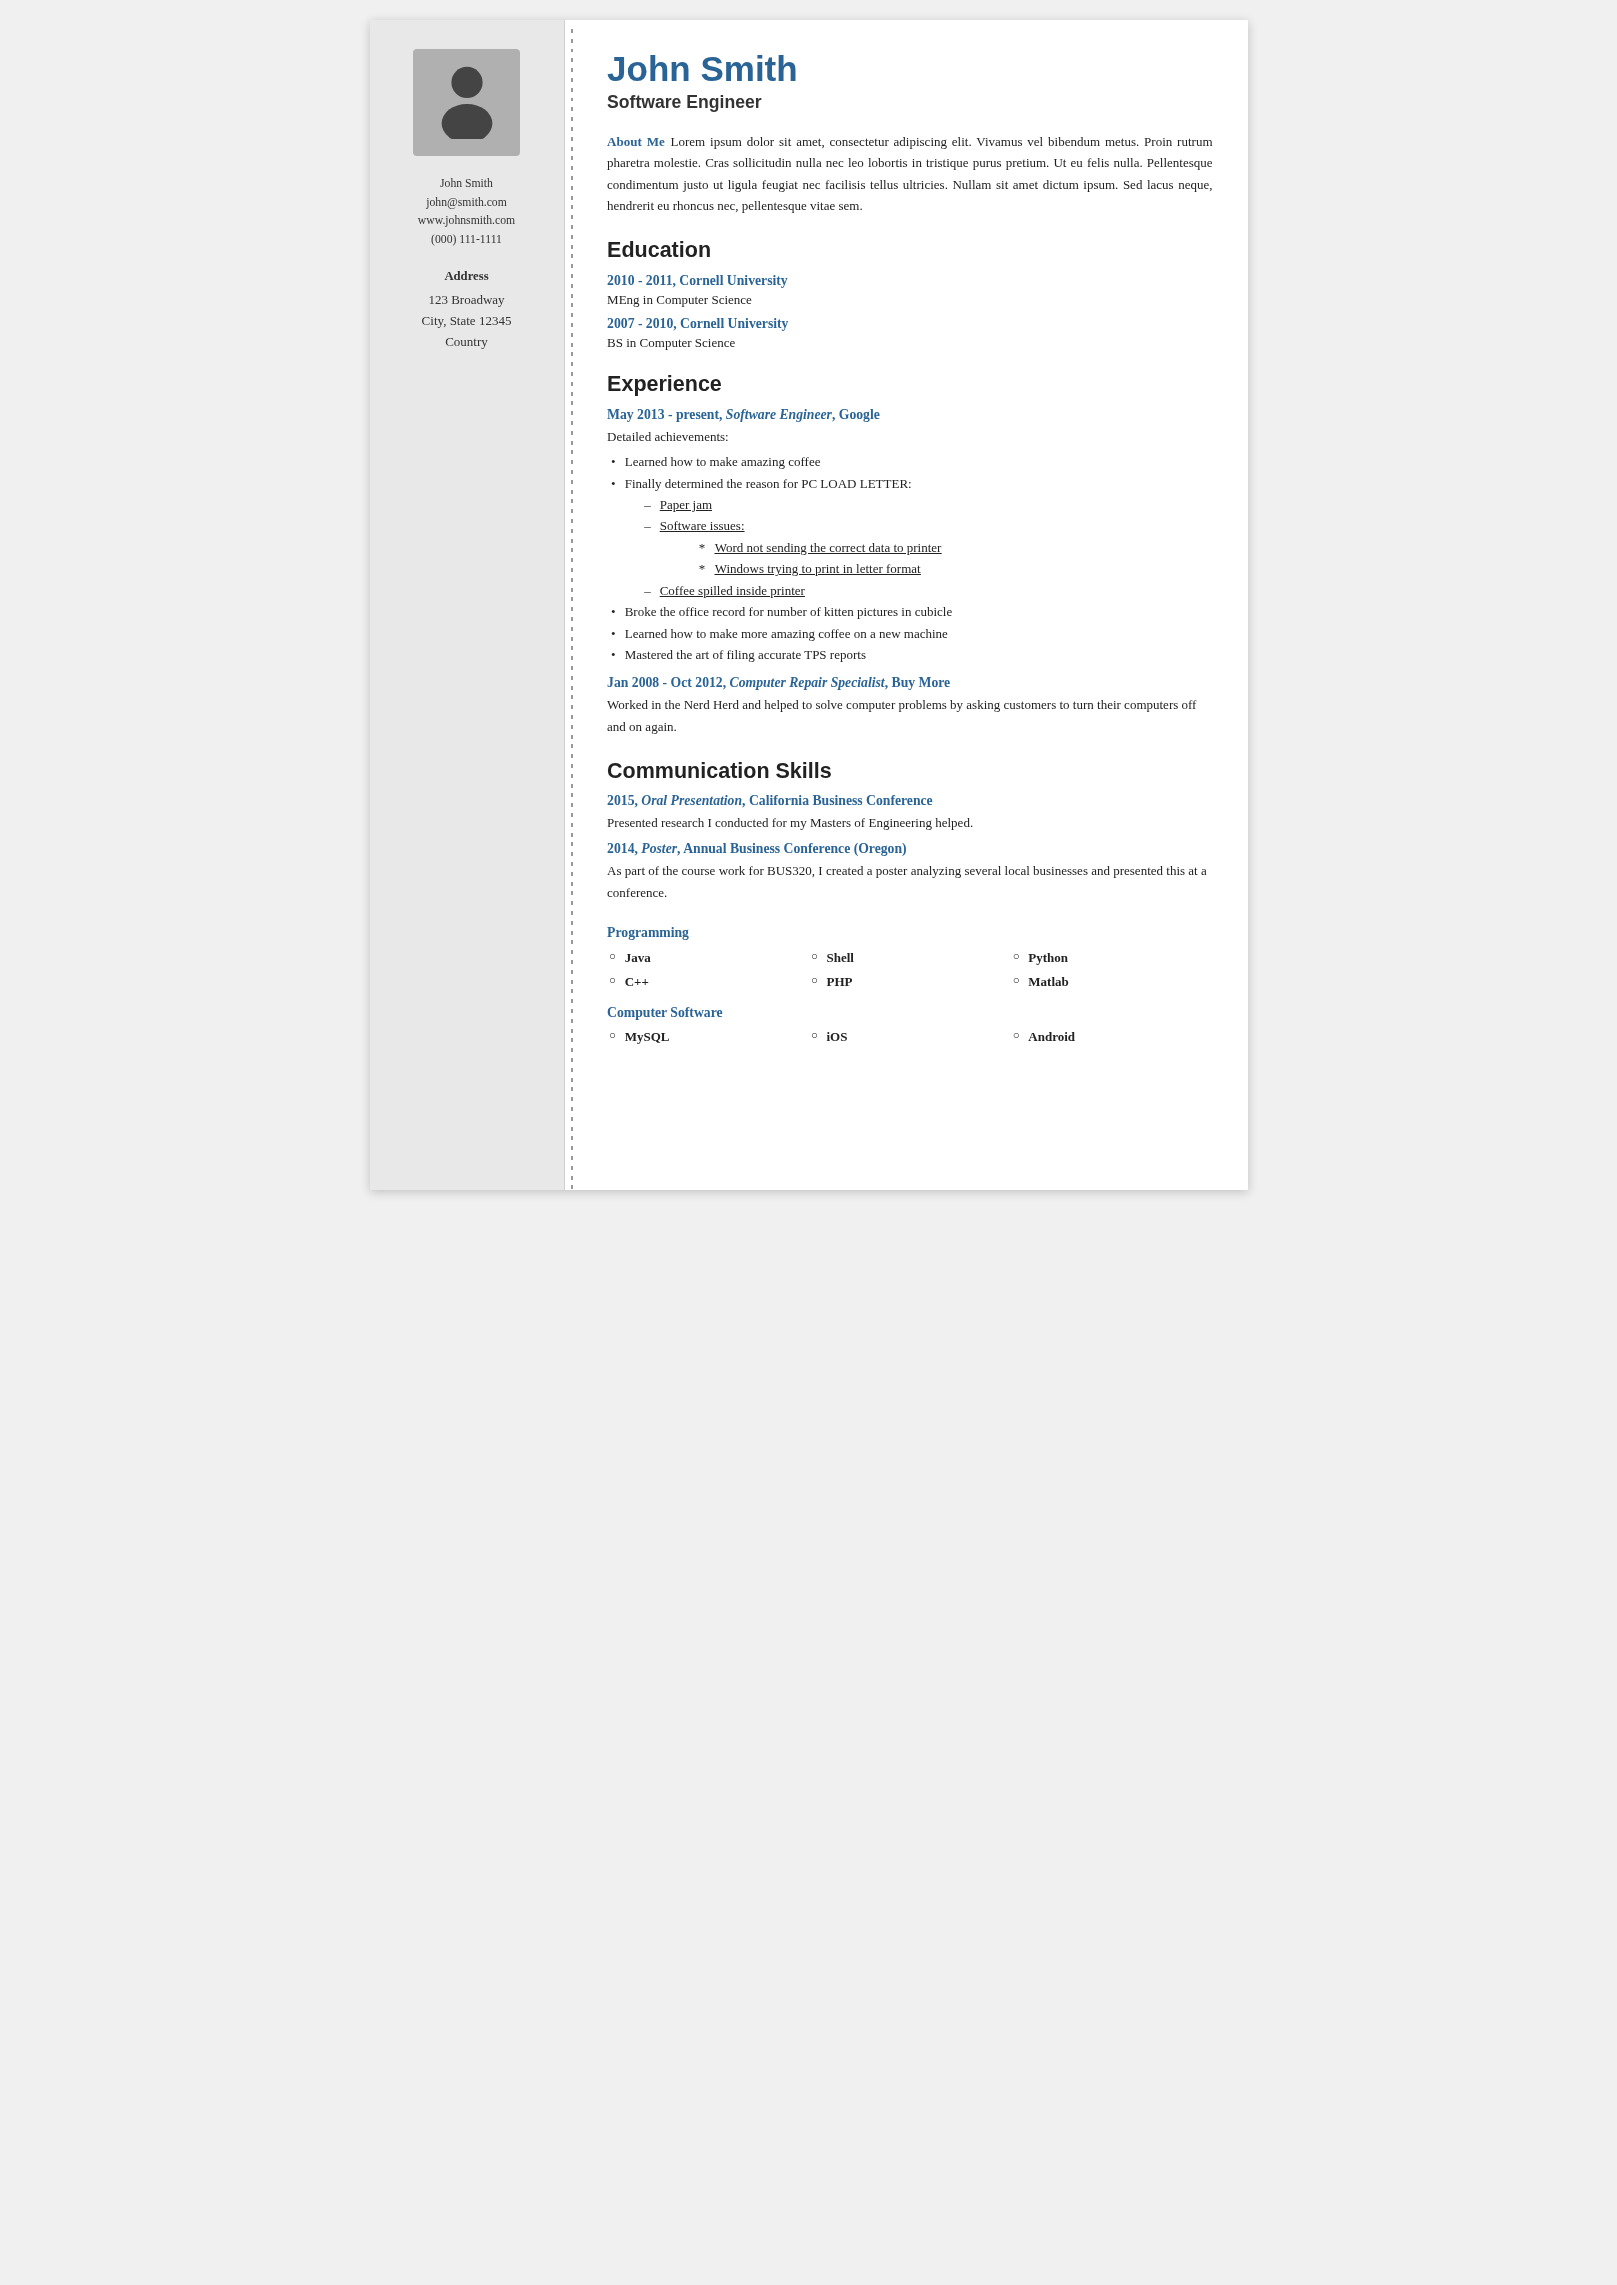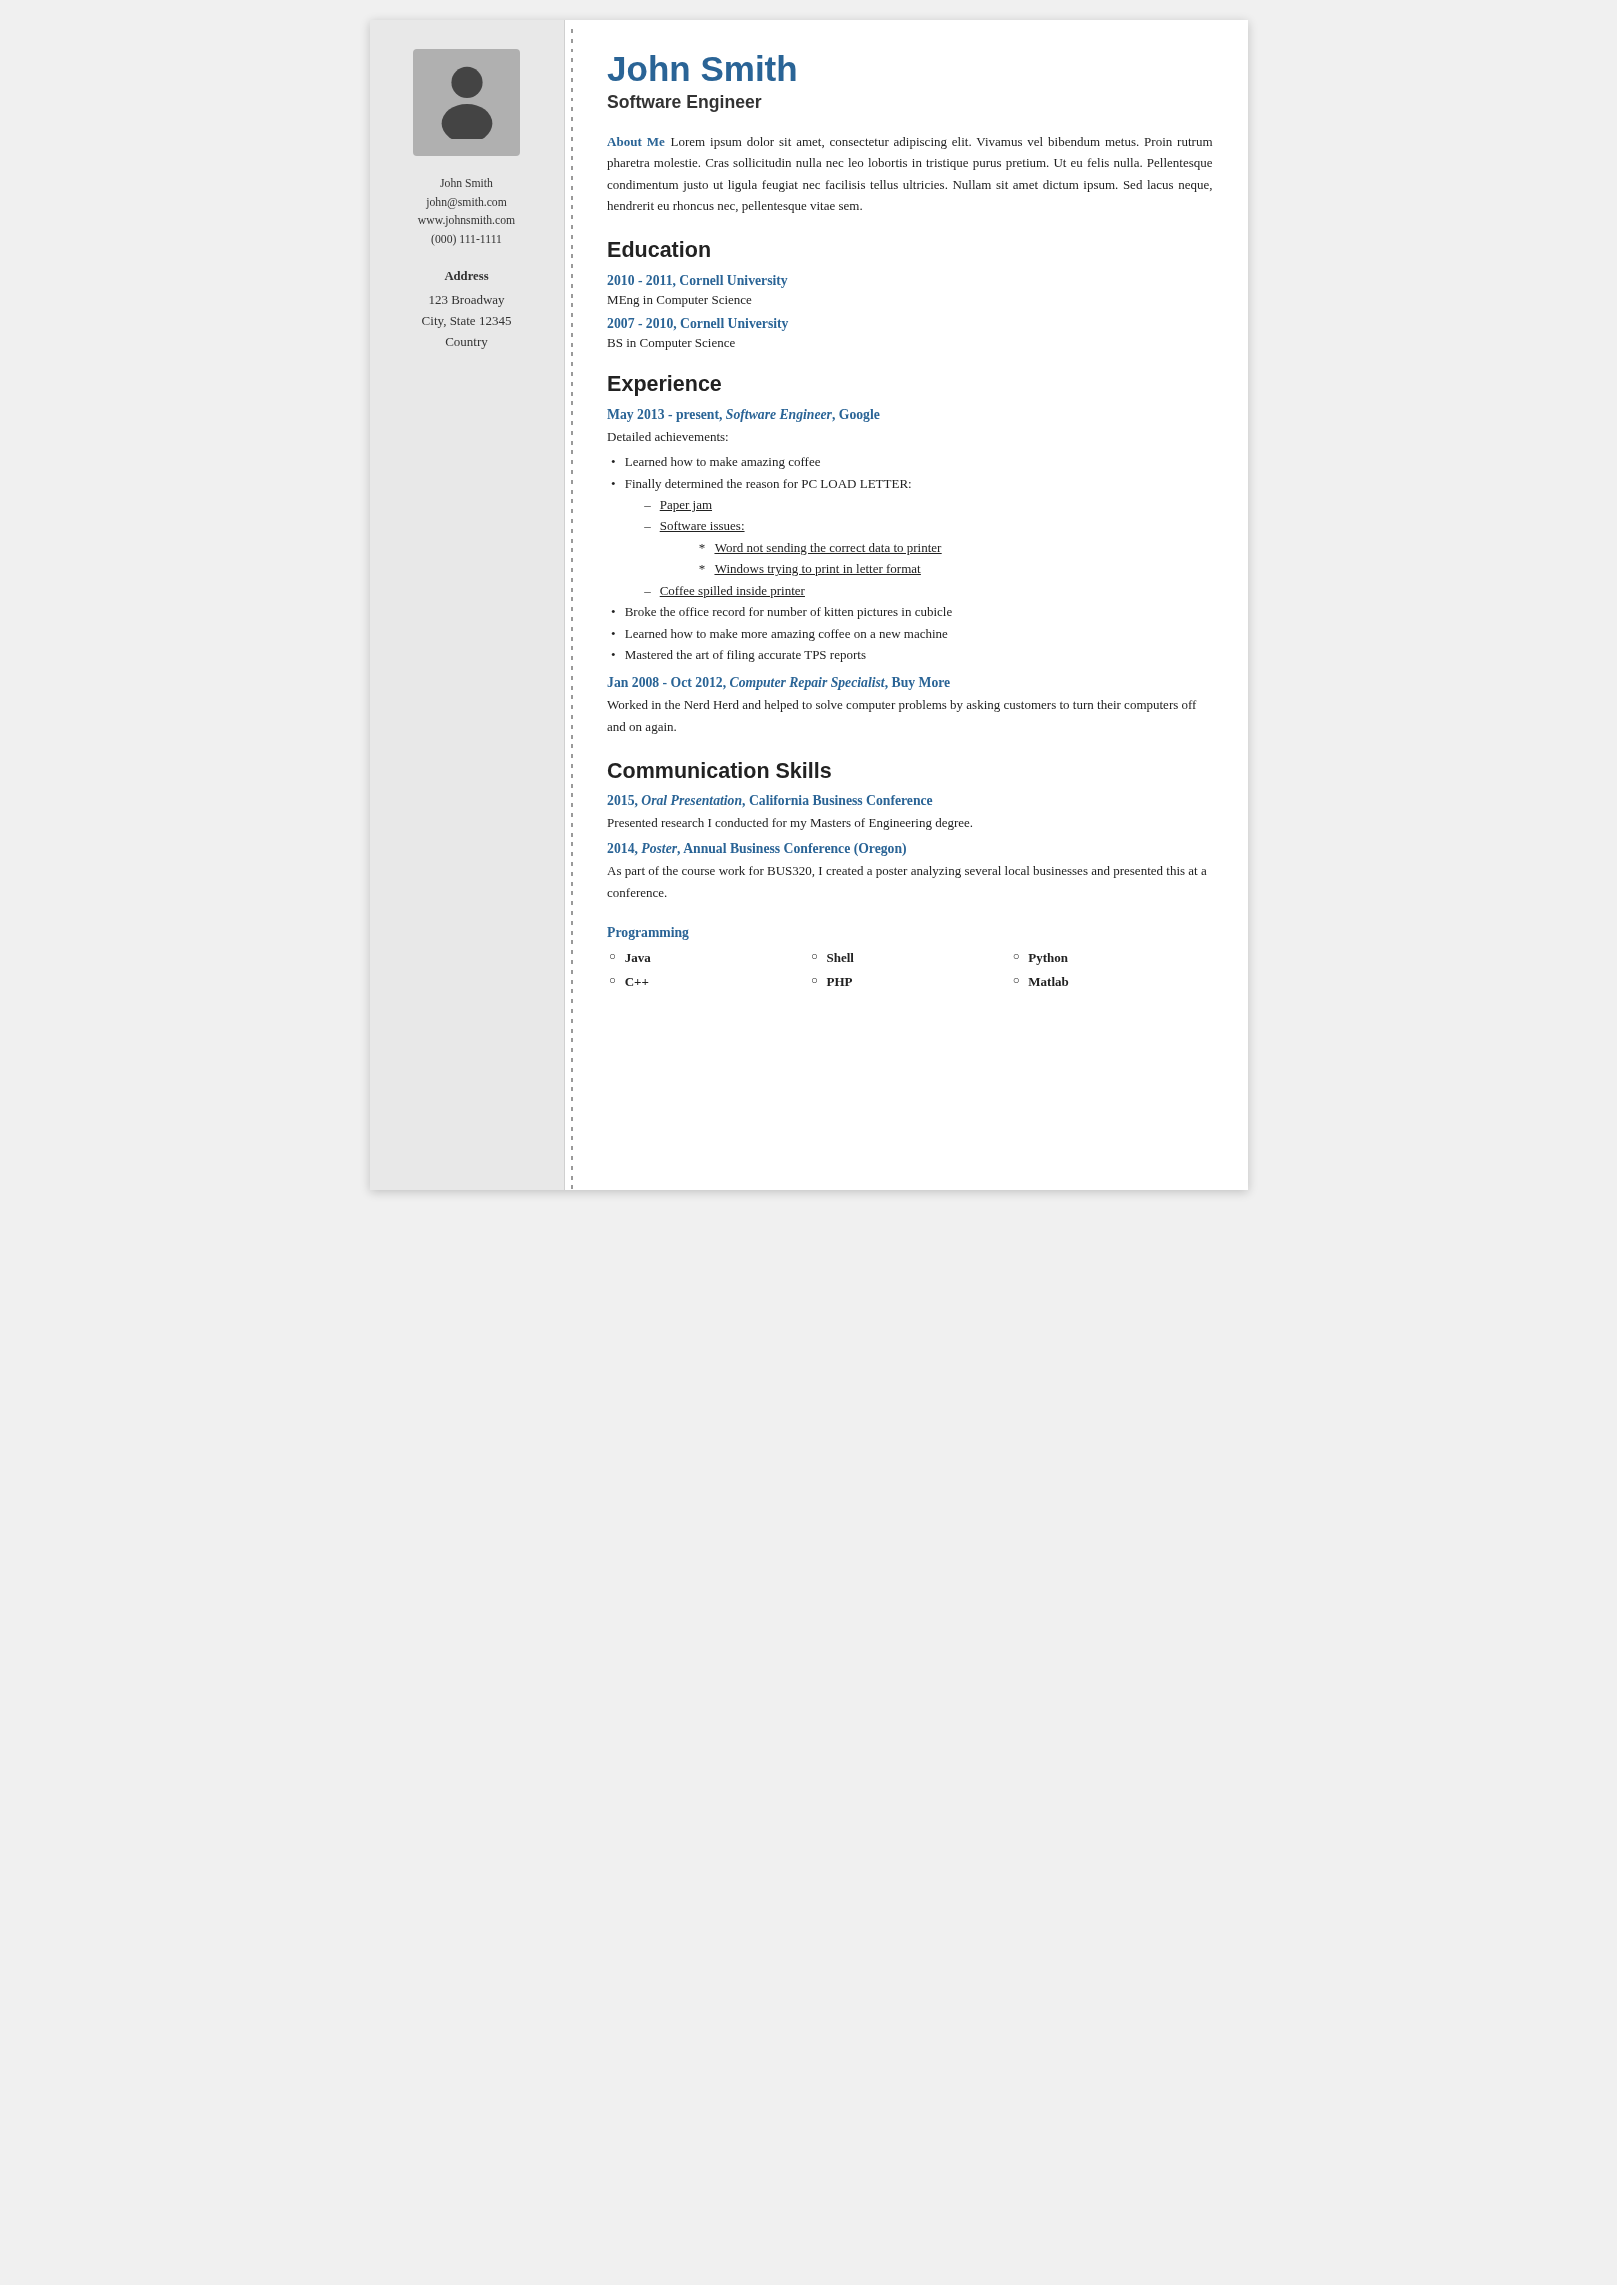--- a/index.html
+++ b/index.html
@@ -317,21 +317,21 @@
         <div class="entry-title">Jan 2008 - Oct 2012, <em>Computer Repair Specialist</em>, Buy More</div>
         <div class="entry-body">Worked in the Nerd Herd and helped to solve computer problems by asking customers to turn their computers off and on again.</div>
       </div>
     </div>
 
     <div class="section-block">
       <div class="section-heading">Communication Skills</div>
 
       <div>
         <div class="entry-title">2015, <em>Oral Presentation</em>, California Business Conference</div>
-        <div class="entry-body">Presented research I conducted for my Masters of Engineering degree.</div>
+        <div class="entry-body">Presented research I conducted for my Masters of Engineering helped.</div>
       </div>
       <div style="margin-top:7.8px;">
         <div class="entry-title">2014, <em>Poster</em>, Annual Business Conference (Oregon)</div>
         <div class="entry-body">As part of the course work for BUS320, I created a poster analyzing several local businesses and presented this at a conference.</div>
       </div>
     </div>
 
     <div class="section-block">
 
       <div class="skills-subsection">
@@ -339,17 +339,25 @@
         <div class="skills-grid">
           <div class="skill-item">Java</div>
           <div class="skill-item">Shell</div>
           <div class="skill-item">Python</div>
           <div class="skill-item">C++</div>
           <div class="skill-item">PHP</div>
           <div class="skill-item">Matlab</div>
         </div>
       </div>
 
+      <div class="skills-subsection">
+        <div class="skills-label">Computer Software</div>
+        <div class="skills-grid">
+          <div class="skill-item">MySQL</div>
+          <div class="skill-item">iOS</div>
+          <div class="skill-item">Android</div>
+        </div>
+      </div>
 
     </div>
   </div>
 </div>
 
 
 </body></html>

